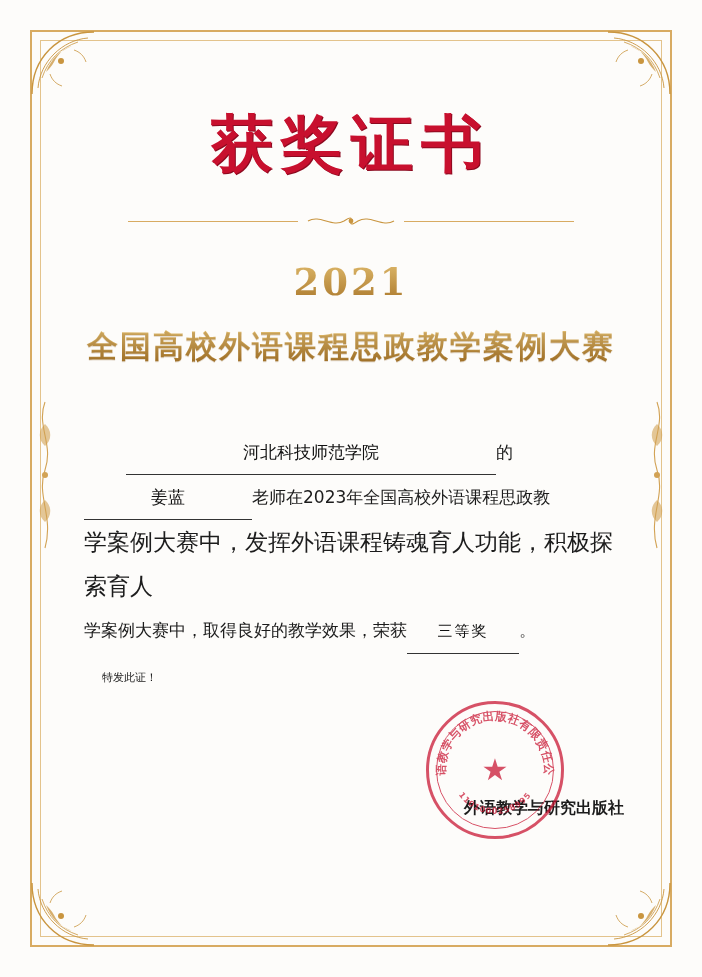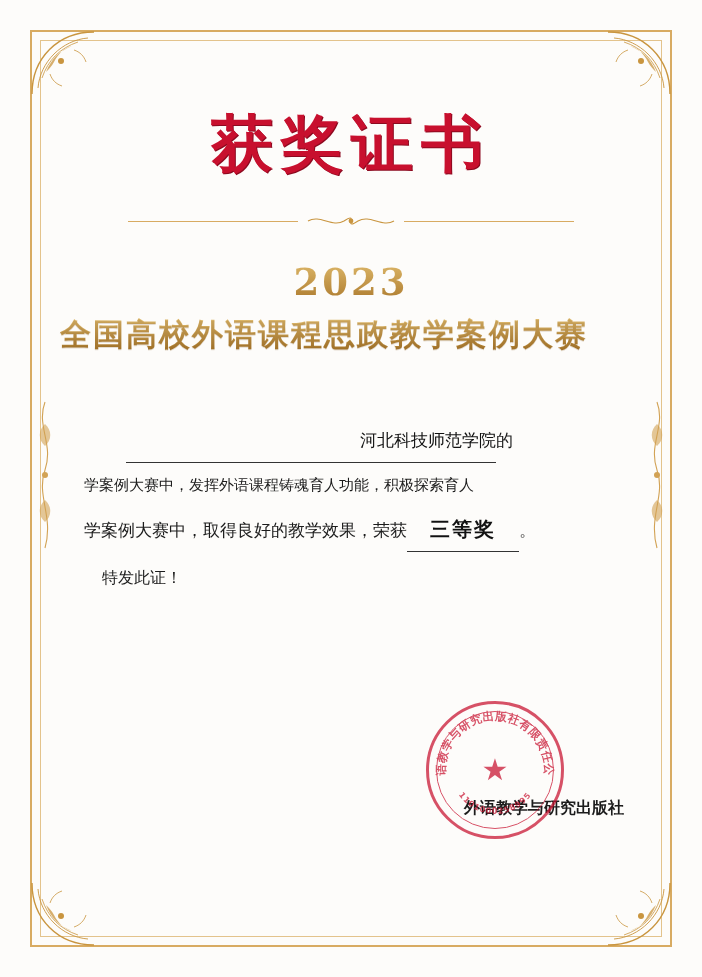--- a/index.html
+++ b/index.html
@@ -102,22 +102,22 @@
     font-weight: bold;
     letter-spacing: 3px;
     color: #b8860b;
     background: linear-gradient(180deg,#e0bb6c 0%,#a9762a 100%);
     -webkit-background-clip: text;
     background-clip: text;
     color: transparent;
     font-family: "DejaVu Serif", serif;
   }
   .subtitle {
-    margin-top: 10px;
-    text-align: left;
+    margin-top: 22px;
+    text-align: center;
     font-size: 31px;
     font-weight: bold;
     letter-spacing: 2px;
     font-family: "DejaVu Sans", "Liberation Sans", sans-serif;
     background: linear-gradient(180deg,#e6c478 0%,#9d6a1e 100%);
     -webkit-background-clip: text;
     background-clip: text;
     color: transparent;
     text-shadow: 0 1px 0 rgba(120,80,20,0.18);
   }
@@ -135,39 +135,39 @@
     white-space: nowrap;
   }
   .indent { display: inline-block; width: 42px; }
   .fill {
     display: inline-block;
     text-align: center;
     border-bottom: 1px solid #333;
     font-size: 17px;
     color: #111;
   }
-  .fill.school { width: 370px; text-align: right; }
+  .fill.school { width: 370px; }
   .fill.teacher { width: 168px; }
   .fill.award {
     width: 112px;
-    font-size: 20px;
-    font-weight: bold;
+    font-size: 15px;
+    font-weight: normal;
     letter-spacing: 2px;
   }
   .para {
     display: block;
-    font-size: 15px;
+    font-size: 23px;
     line-height: 44px;
     color: #1c1c1c;
   }
   .closing {
     margin-top: 16px;
     padding-left: 42px;
     font-family: "DejaVu Sans", "Liberation Sans", sans-serif;
-    font-size: 16px;
+    font-size: 11px;
     color: #1c1c1c;
   }
 
   
   .sign-block {
     position: absolute;
     right: 18px;
     bottom: 96px;
     text-align: center;
     font-family: "DejaVu Sans", "Liberation Sans", sans-serif;
@@ -297,26 +297,29 @@
       <span class="line"></span>
       <span class="flourish">
         <svg width="90" height="18" viewBox="0 0 90 18" fill="none" stroke="currentColor" stroke-width="1.1">
           <path d="M2 9 C14 2 26 16 38 9 C44 5 46 5 45 9 C44 13 46 13 52 9 C64 2 76 16 88 9"></path>
           <circle cx="45" cy="9" r="2.4" fill="currentColor" stroke="none"></circle>
         </svg>
       </span>
       <span class="line"></span>
     </div>
 
-    <div class="year">2023</div>
+    <div class="year">2021</div>
     <div class="subtitle">全国高校外语课程思政教学案例大赛</div>
 
     <div class="body-text">
       <span class="line-row">
         <span class="indent"></span><span class="fill school">河北科技师范学院</span><span>的</span>
+      </span>
+      <span class="line-row">
+        <span class="fill teacher">姜蓝</span><span>老师在2023年全国高校外语课程思政教</span>
       </span>
       <span class="para">学案例大赛中，发挥外语课程铸魂育人功能，积极探索育人</span>
       <span class="line-row">
         <span>学案例大赛中，取得良好的教学效果，荣获</span><span class="fill award">三等奖</span><span>。</span>
       </span>
     </div>
 
     <div class="closing">特发此证！</div>
 
     <div class="sign-block">

